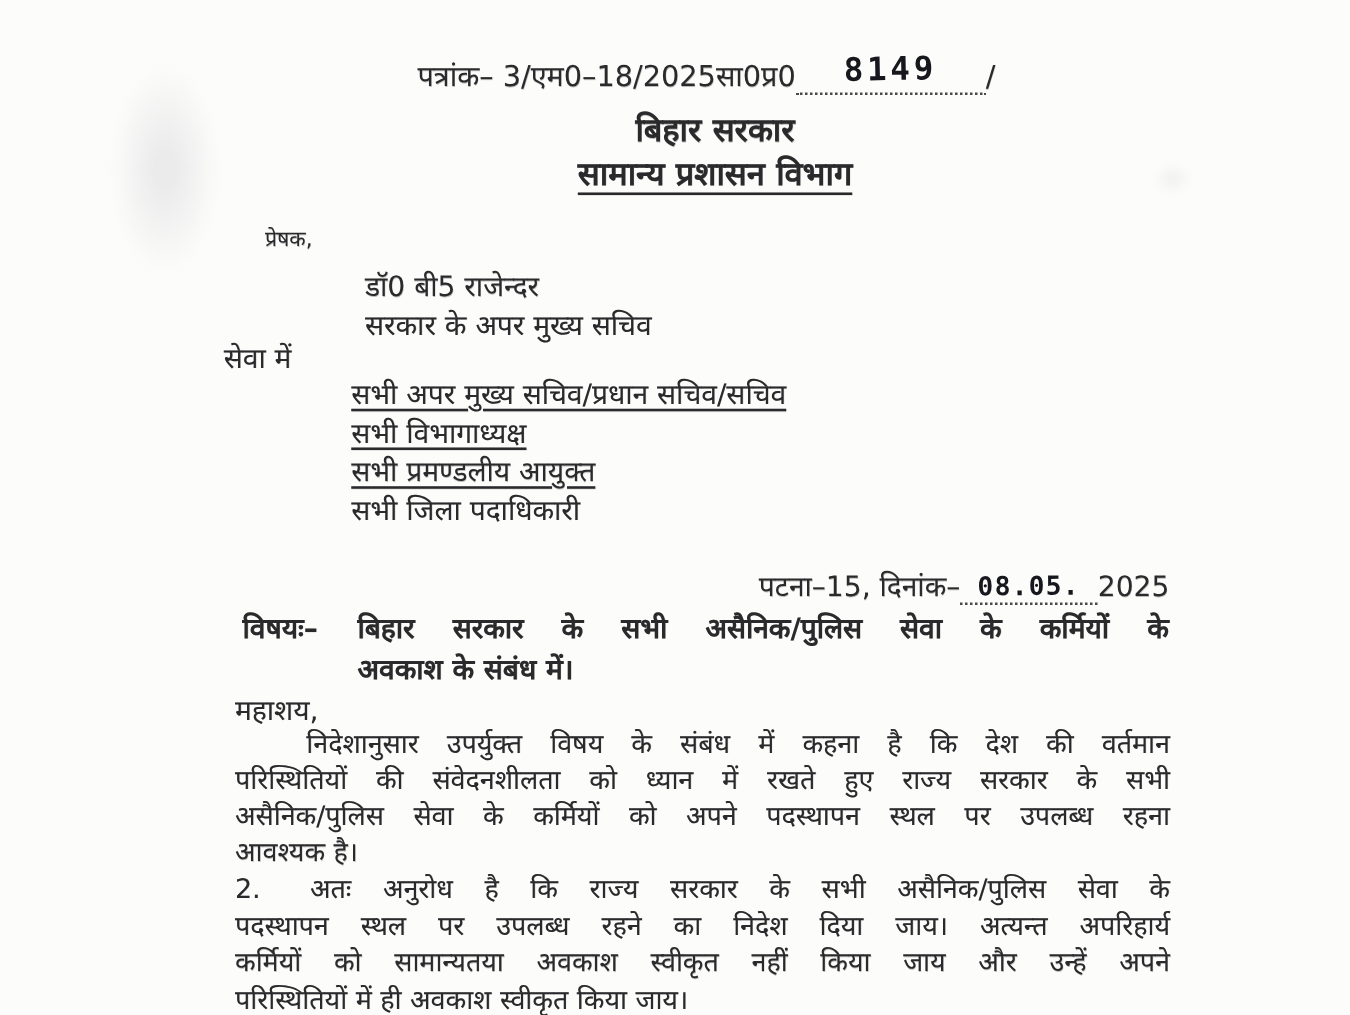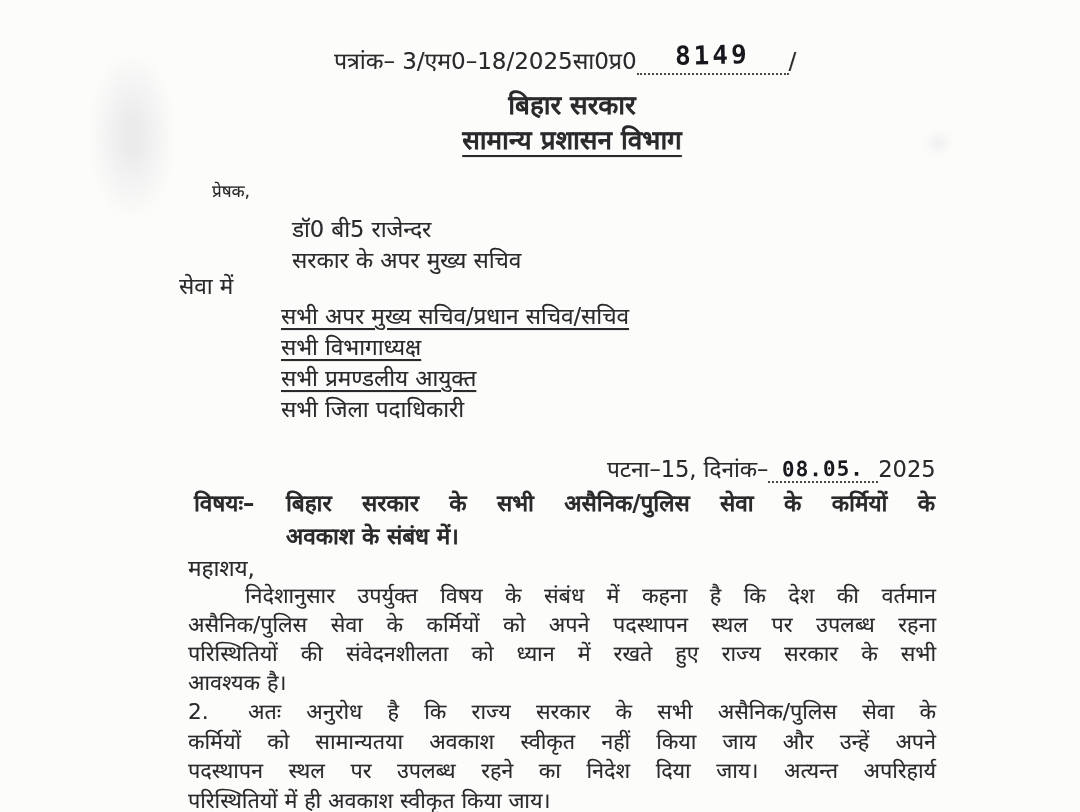--- a/index.html
+++ b/index.html
@@ -116,26 +116,26 @@
   <div class="abs subject">
     <span class="subject-label">विषयः–</span>
     <div class="jline">बिहार सरकार के सभी असैनिक/पुलिस सेवा के कर्मियों के</div>
     <div class="lastline">अवकाश के संबंध में।</div>
   </div>
 
   <div class="abs salutation">महाशय,</div>
 
   <div class="abs para1 fs-body">
     <div class="jline indent1">निदेशानुसार उपर्युक्त विषय के संबंध में कहना है कि देश की वर्तमान</div>
+    <div class="jline">परिस्थितियों की संवेदनशीलता को ध्यान में रखते हुए राज्य सरकार के सभी</div>
     <div class="jline">असैनिक/पुलिस सेवा के कर्मियों को अपने पदस्थापन स्थल पर उपलब्ध रहना</div>
-    <div class="jline">परिस्थितियों की संवेदनशीलता को ध्यान में रखते हुए राज्य सरकार के सभी</div>
     <div class="lastline">आवश्यक है।</div>
   </div>
 
   <div class="abs para2 fs-body">
     <span class="para-num">2.</span>
     <div class="jline indent2">अतः अनुरोध है कि राज्य सरकार के सभी असैनिक/पुलिस सेवा के</div>
+    <div class="jline">पदस्थापन स्थल पर उपलब्ध रहने का निदेश दिया जाय। अत्यन्त अपरिहार्य</div>
     <div class="jline">कर्मियों को सामान्यतया अवकाश स्वीकृत नहीं किया जाय और उन्हें अपने</div>
-    <div class="jline">पदस्थापन स्थल पर उपलब्ध रहने का निदेश दिया जाय। अत्यन्त अपरिहार्य</div>
     <div class="lastline">परिस्थितियों में ही अवकाश स्वीकृत किया जाय।</div>
   </div>
 
 </div>
 
 </body></html>

